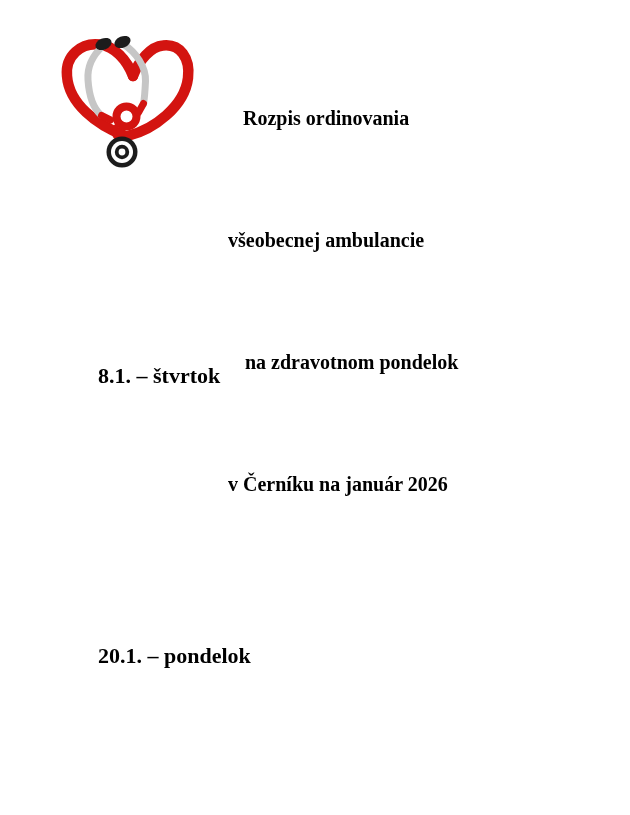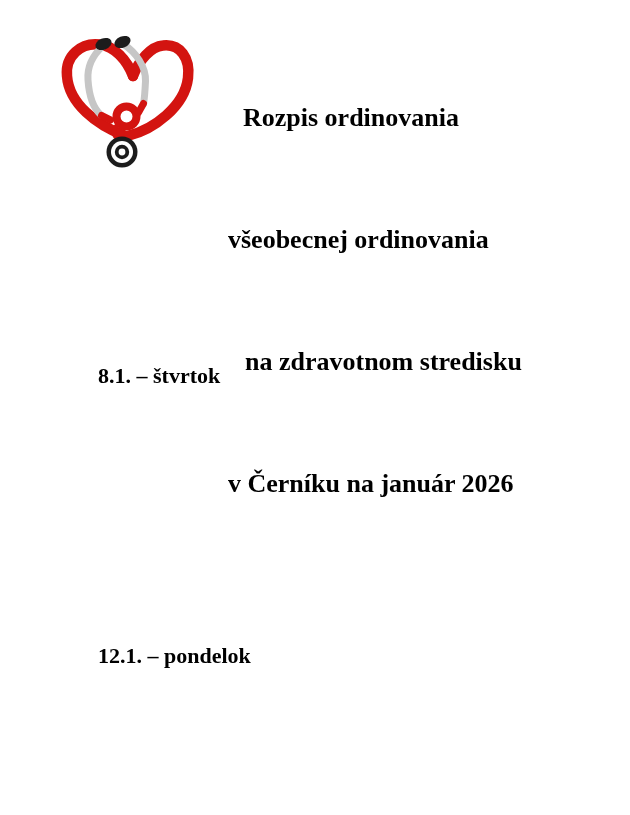--- a/index.html
+++ b/index.html
@@ -15,21 +15,21 @@
     width: 630px; height: 815px;
     background: var(--background, #ffffff);
   }
   .logo-svg { position: absolute; left: 50px; top: 15px; }
   .red   { stroke: var(--heart-red, #d31410); }
   .gray  { stroke: var(--tube-gray, #c6c6c6); }
   .blackfill { fill: var(--tip-black, #1c1c1c); }
 
   .title {
     position: absolute; left: 228px; top: 17px;
-    font-weight: bold; font-size: 26px; line-height: 40.6px;
+    font-weight: bold; font-size: 20px; line-height: 40.6px;
     color: var(--text, #000000);
     white-space: pre;
   }
   .title-line:nth-child(1) { margin-left: 15px; }
   .title-line:nth-child(2) { margin-left: 0px; }
   .title-line:nth-child(3) { margin-left: 17px; }
   .title-line:nth-child(4) { }
 
   .schedule {
     position: absolute; left: 70px; top: 218px;
@@ -65,31 +65,31 @@
     <ellipse class="blackfill" cx="72.5" cy="27" rx="8.4" ry="5.6" transform="rotate(-22 72.5 27)"></ellipse>
 
     <circle class="blackfill" cx="72" cy="137" r="15.5"></circle>
     <circle fill="#ffffff" cx="72" cy="137" r="11"></circle>
     <circle class="blackfill" cx="72" cy="137" r="7.2"></circle>
     <circle fill="#ffffff" cx="72" cy="137" r="3.4"></circle>
   </svg>
 
   <div class="title">
     <div class="title-line">Rozpis ordinovania</div>
-    <div class="title-line">všeobecnej ordinovania</div>
-    <div class="title-line">na zdravotnom stredisku</div>
+    <div class="title-line">všeobecnej ambulancie</div>
+    <div class="title-line">na zdravotnom pondelok</div>
     <div class="title-line">v Černíku na január 2026</div>
   </div>
 
   <div class="schedule">
     <div class="week-group">
       <div class="entry">8.1. – štvrtok</div>
     </div>
     <div class="week-group">
-      <div class="entry">12.1. – pondelok</div>
+      <div class="entry">20.1. – pondelok</div>
       
       
       
     </div>
     
     
   </div>
 
 </div>
 

